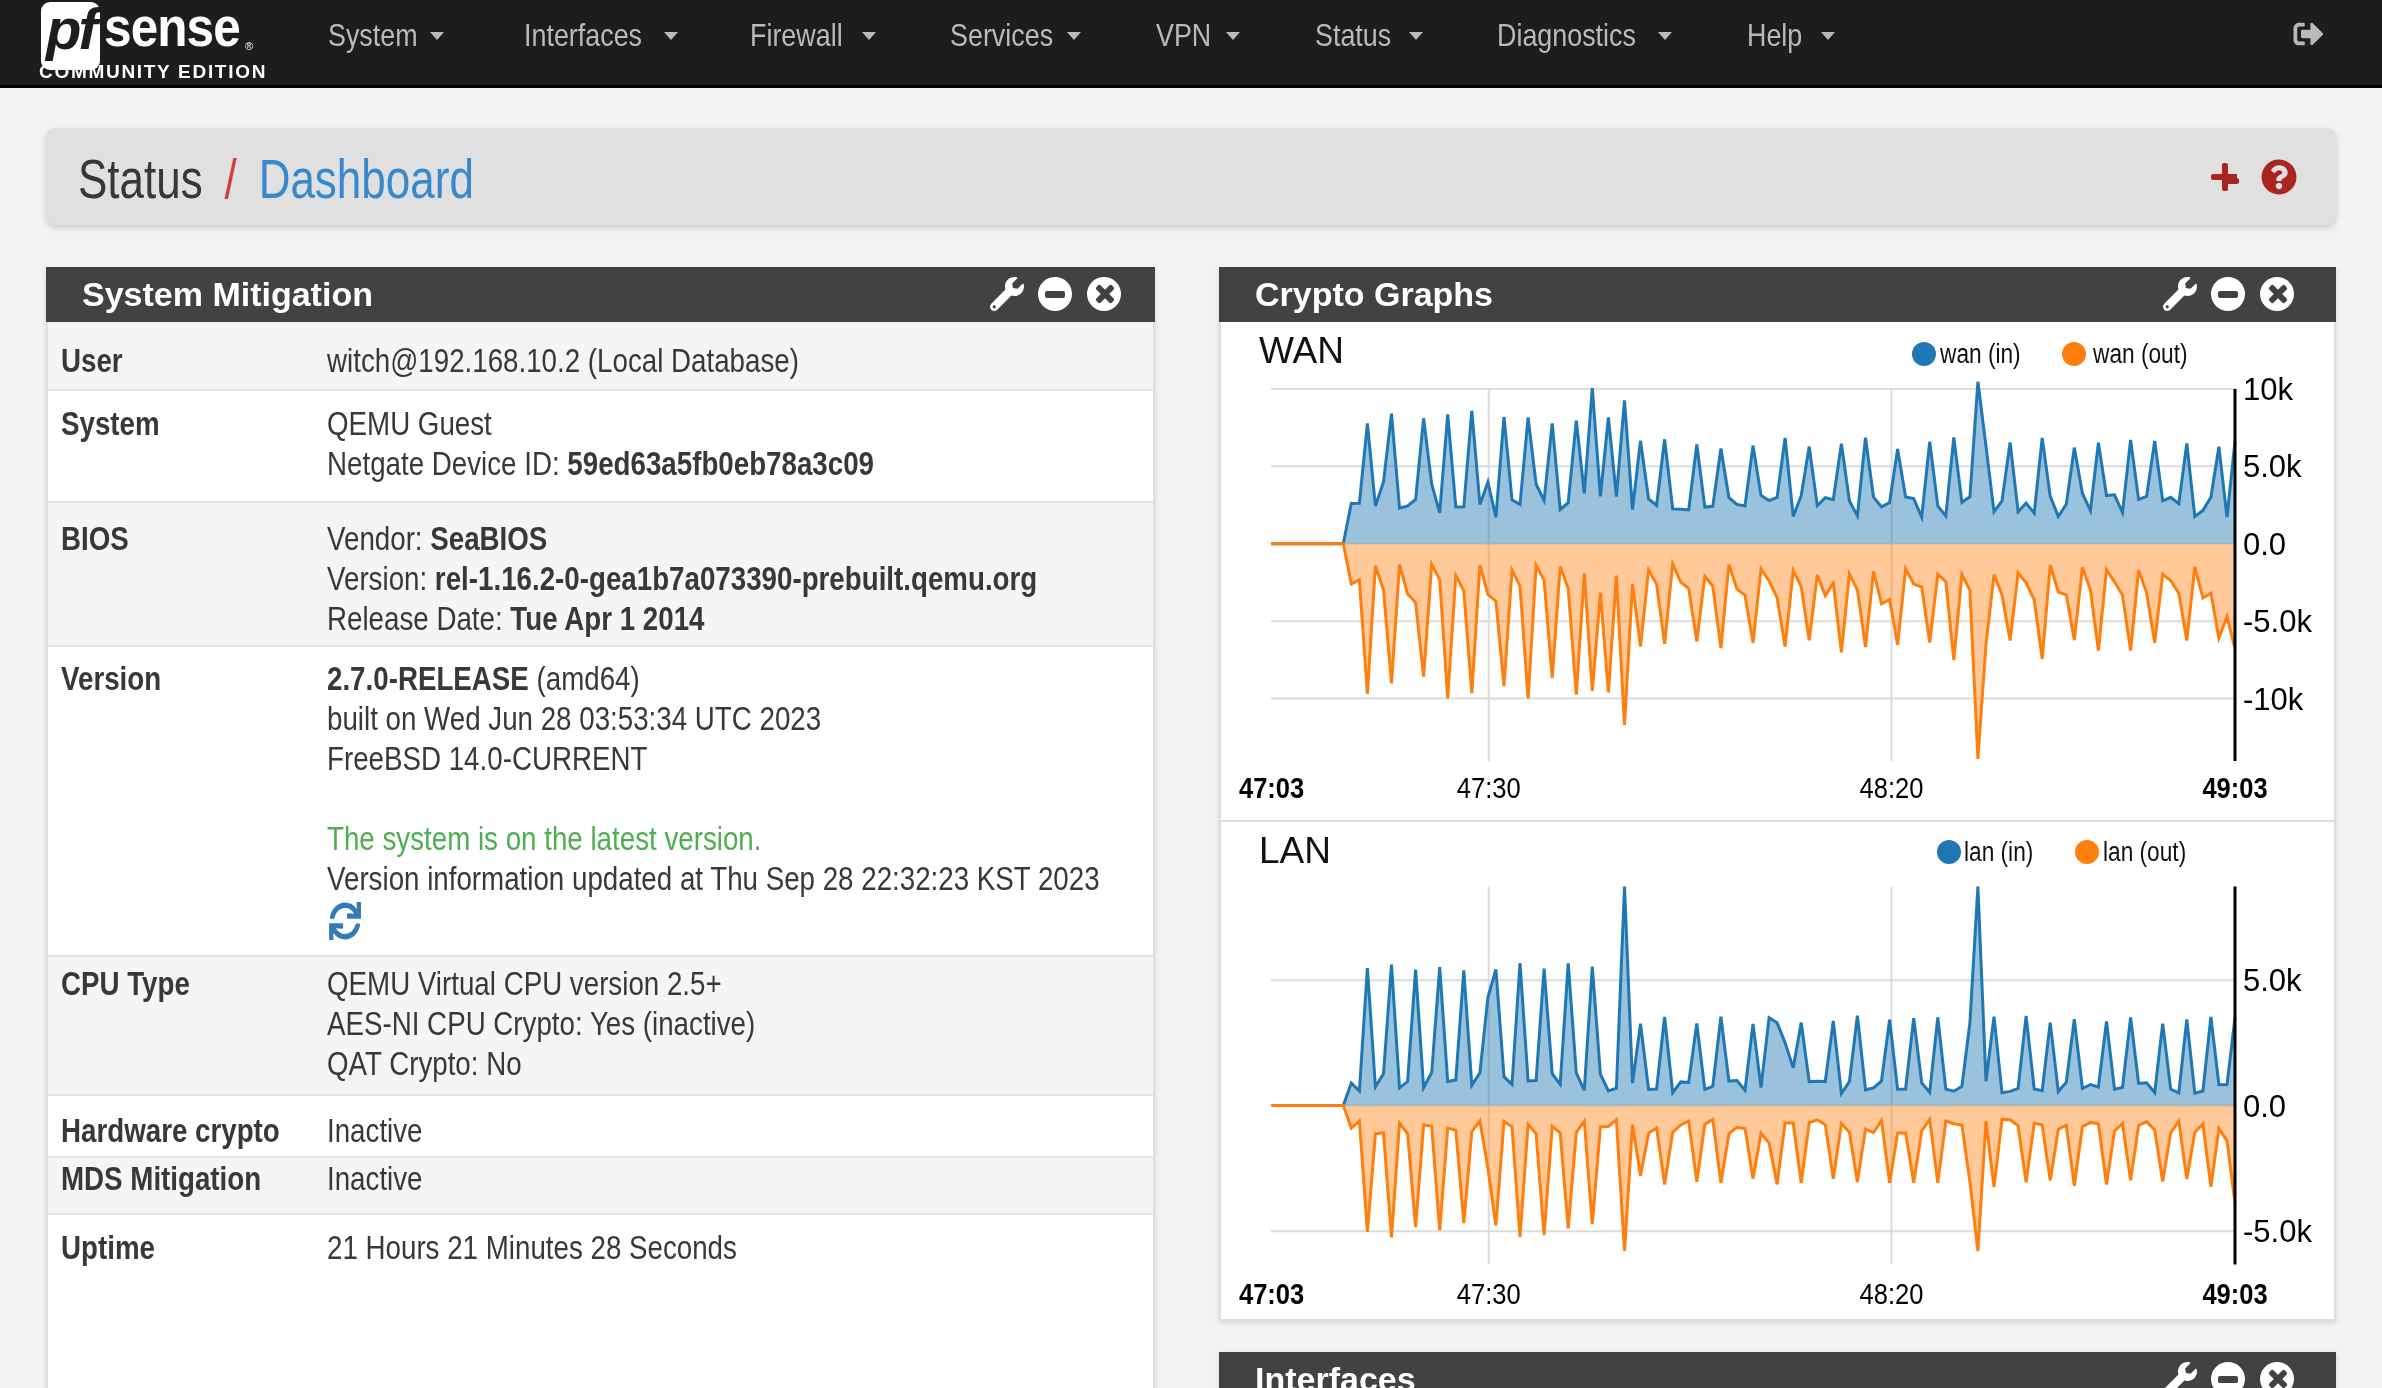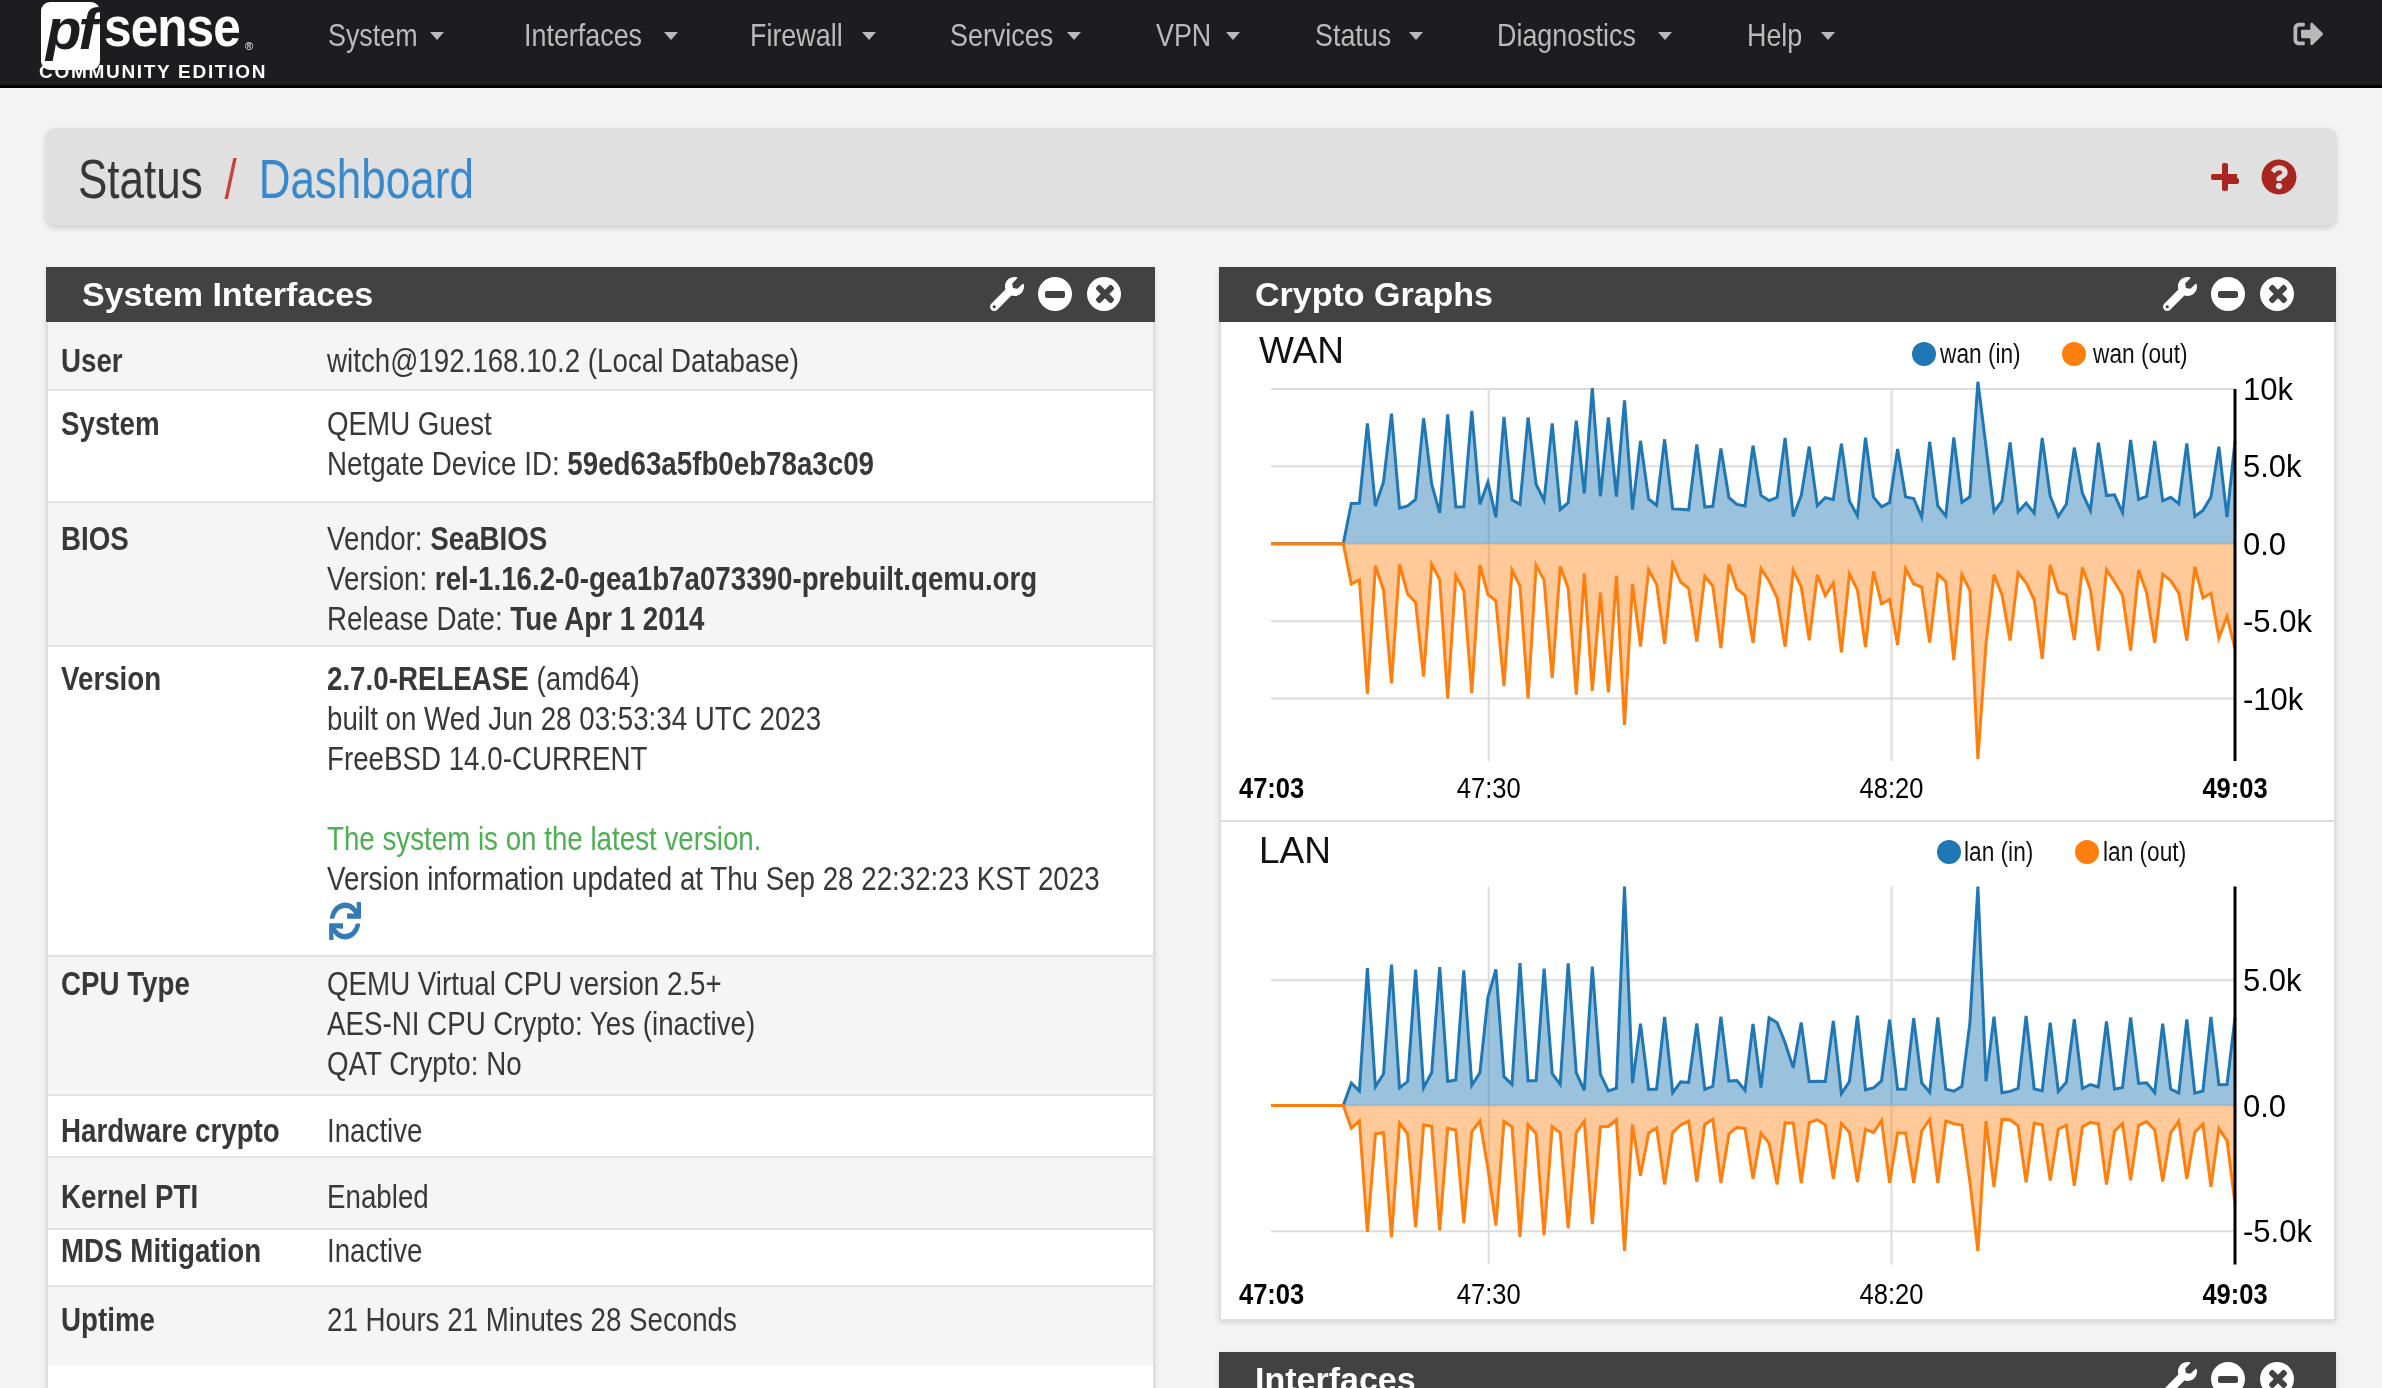--- a/index.html
+++ b/index.html
@@ -82,21 +82,21 @@
   <svg class="plusic" viewBox="0 0 448 512">
       <path fill="#a8261f" d="M416 208H272V64c0-17.67-14.33-32-32-32h-32c-17.67 0-32 14.33-32 32v144H32c-17.67 0-32 14.33-32 32v32c0 17.67 14.33 32 32 32h144v144c0 17.67 14.33 32 32 32h32c17.67 0 32-14.33 32-32V368h144c17.67 0 32-14.33 32-32v-32c0-17.67-14.33-32-32-32z"></path>
     </svg>
   <svg class="quesic" viewBox="0 0 512 512">
       <path fill="#a8261f" d="M504 256c0 136.997-111.043 248-248 248S8 392.997 8 256C8 119.083 119.043 8 256 8s248 111.083 248 248zM262.655 90c-54.497 0-89.255 22.957-116.549 63.758-3.536 5.286-2.353 12.415 2.715 16.258l34.699 26.31c5.205 3.947 12.621 3.008 16.665-2.122 17.864-22.658 30.113-35.797 57.303-35.797 20.429 0 45.698 13.148 45.698 32.958 0 14.976-12.363 22.667-32.534 33.976C247.128 238.528 216 254.941 216 296v4c0 6.627 5.373 12 12 12h56c6.627 0 12-5.373 12-12v-1.333c0-28.462 83.186-29.647 83.186-106.667 0-58.002-60.165-102-116.531-102zM256 338c-25.365 0-46 20.635-46 46 0 25.364 20.635 46 46 46s46-20.636 46-46c0-25.365-20.635-46-46-46z"></path>
     </svg>
 </div>
 
 <div class="panel" style="left:46px; top:267px; width:1109px; height:1200px">
   <div class="phead">
-    <div class="ptitle">System Interfaces</div>
+    <div class="ptitle">System Mitigation</div>
 
       <svg class="hic" style="left:944px" viewBox="0 0 512 512">
         <path fill="#fff" d="M507.73 109.1c-2.24-9.03-13.54-12.09-20.12-5.51l-74.36 74.36-67.88-11.31-11.31-67.88 74.36-74.36c6.62-6.62 3.43-17.9-5.66-20.16-47.38-11.74-99.55.91-136.58 37.93-39.64 39.64-50.55 97.1-34.05 147.2L18.74 402.76c-24.99 24.99-24.99 65.51 0 90.5 24.99 24.99 65.51 24.99 90.5 0l213.21-213.21c50.12 16.71 107.47 5.68 147.37-34.22 37.07-37.07 49.7-89.32 37.91-136.73zM64 472c-13.25 0-24-10.75-24-24 0-13.26 10.75-24 24-24s24 10.74 24 24c0 13.25-10.75 24-24 24z"></path>
       </svg>
       <div class="hic circ" style="left:992px">
         <div class="minus"></div>
       </div>
       <div class="hic circ" style="left:1041px">
         <div class="xx a"></div>
         <div class="xx b"></div>
@@ -122,24 +122,20 @@
                 <path fill="#337ab7" d="M440.65 12.57l4 82.77A247.16 247.16 0 0 0 255.83 8C134.73 8 33.91 94.92 12.29 209.82A12 12 0 0 0 24.09 224h49.05a12 12 0 0 0 11.67-9.26 175.91 175.91 0 0 1 317-56.94l-101.46-4.86a12 12 0 0 0-12.57 12v47.41a12 12 0 0 0 12 12H500a12 12 0 0 0 12-12V12a12 12 0 0 0-12-12h-47.37a12 12 0 0 0-11.98 12.57zM255.83 432a175.61 175.61 0 0 1-146-77.8l101.8 4.87a12 12 0 0 0 12.57-12v-47.4a12 12 0 0 0-12-12H12a12 12 0 0 0-12 12V500a12 12 0 0 0 12 12h47.35a12 12 0 0 0 12-12.6l-4.15-82.57A247.17 247.17 0 0 0 255.83 504c121.11 0 221.93-86.92 243.55-201.82a12 12 0 0 0-11.8-14.18h-49.05a12 12 0 0 0-11.67 9.26A175.86 175.86 0 0 1 255.83 432z"></path>
               </svg></span></td>
         </tr>
 <tr style="height:139px">
           <td class="lb" style="padding-top:7px"><span class="c">CPU Type</span></td>
           <td style="padding-top:7px"><span class="c">QEMU Virtual CPU version 2.5+<br>AES-NI CPU Crypto: Yes (inactive)<br>QAT Crypto: No</span></td>
         </tr>
 <tr style="height:62px">
           <td class="lb" style="padding-top:15px"><span class="c">Hardware crypto</span></td>
           <td style="padding-top:15px"><span class="c">Inactive</span></td>
-        </tr>
-<tr style="height:72px">
-          <td class="lb" style="padding-top:19px"><span class="c">Kernel PTI</span></td>
-          <td style="padding-top:19px"><span class="c">Enabled</span></td>
         </tr>
 <tr style="height:57px">
           <td class="lb" style="padding-top:1px"><span class="c">MDS Mitigation</span></td>
           <td style="padding-top:1px"><span class="c">Inactive</span></td>
         </tr>
 <tr style="height:80px">
           <td class="lb" style="padding-top:13px"><span class="c">Uptime</span></td>
           <td style="padding-top:13px"><span class="c">21 Hours 21 Minutes 28 Seconds</span></td>
         </tr>
   </tbody>

